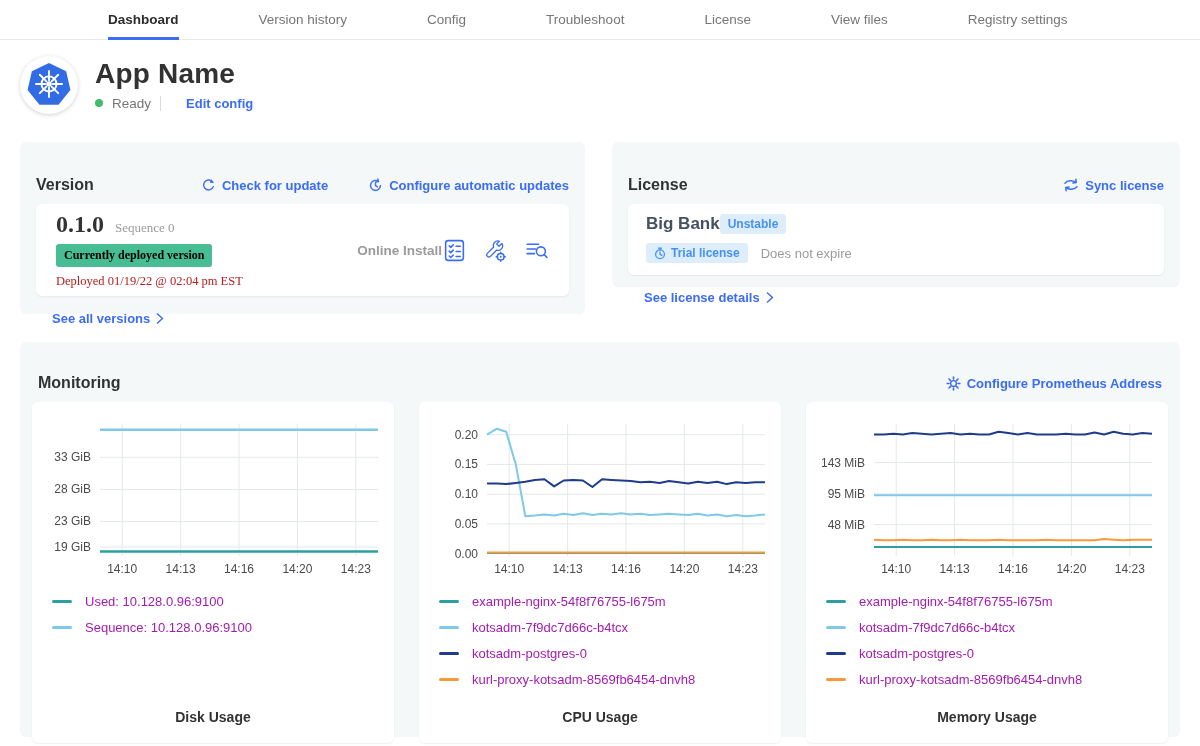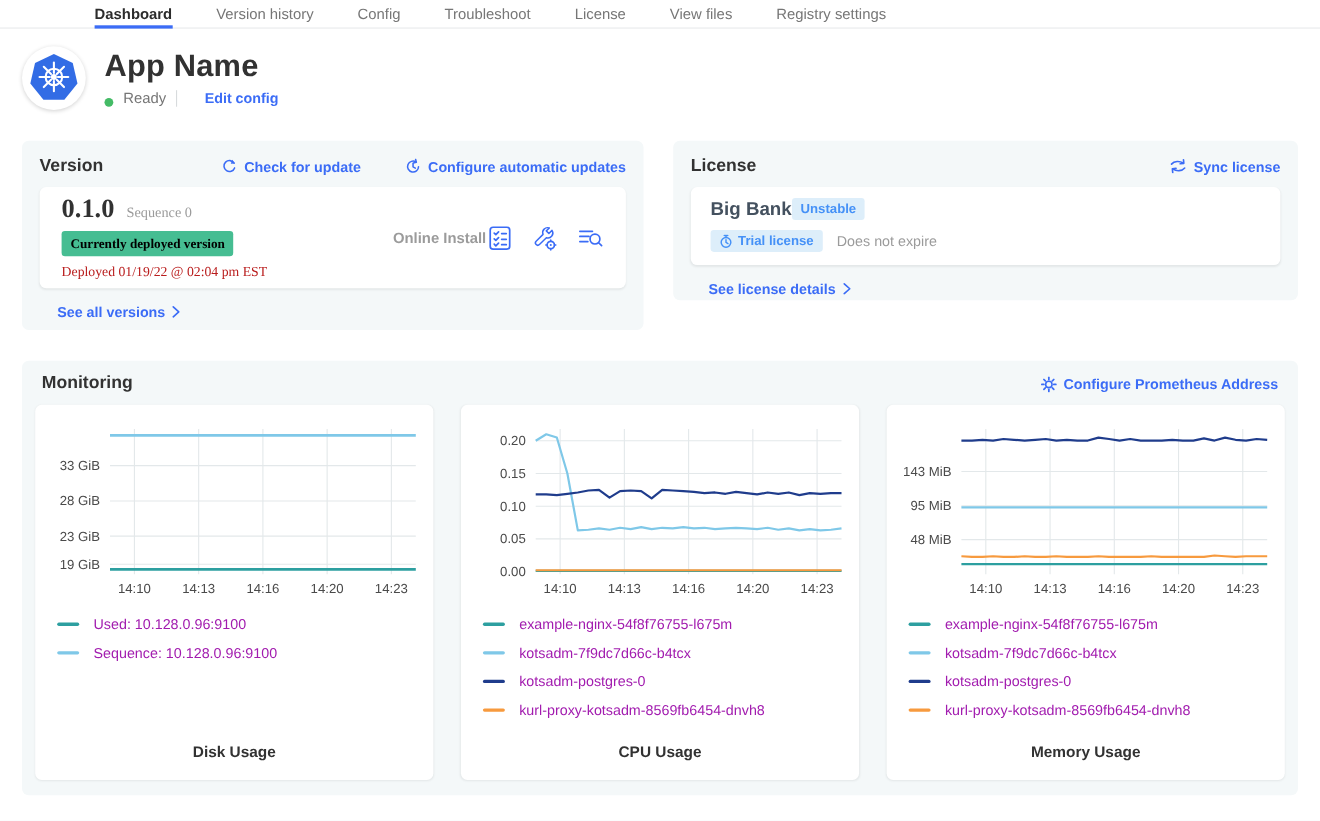--- a/index.html
+++ b/index.html
@@ -2,43 +2,43 @@
 <html><head>
 <meta charset="utf-8">
 <style>
   * { box-sizing: border-box; }
   body {
     margin: 0; width: 1200px; height: 746px; overflow: hidden;
     background: #fff; color: #323232;
     font-family: "Liberation Sans", sans-serif;
   }
   
-  .nav { height: 26px; border-bottom: 1px solid #e8eaec; display: flex; padding-left: 86px; gap: 40px; background: #fff; }
+  .nav { height: 40px; border-bottom: 1px solid #e8eaec; display: flex; padding-left: 108px; gap: 80px; background: #fff; }
   .tab { font-size: 13.5px; color: #767676; display: flex; align-items: center; cursor: pointer;
          border-bottom: 3px solid transparent; margin-bottom: -1px; padding-top: 2px; white-space: nowrap; }
   .tab.active { color: #2c2c2c; font-weight: bold; border-color: #3b6cf6; }
   
   .content { padding: 0 20px; }
   .app-header { display: flex; align-items: center; gap: 17px; margin-top: 16px; }
   .logo-circle { width: 58px; height: 58px; border-radius: 50%; background: #fff;
                  box-shadow: 0 1px 4px rgba(0,0,0,.18); display: flex; align-items: center; justify-content: center; }
   .app-title { font-size: 28px; font-weight: bold; line-height: 1.05; letter-spacing: .2px; }
-  .status-row { display: flex; align-items: flex-end; gap: 9px; margin-top: 7px; }
+  .status-row { display: flex; align-items: center; gap: 9px; margin-top: 7px; }
   .dot { width: 8px; height: 8px; border-radius: 50%; background: #44bb66; }
   .status-text { font-size: 13.5px; color: #767676; }
   .v-divider { width: 1px; height: 15px; background: #d8dbdd; }
   .link { color: #3b6cf6; font-weight: bold; font-size: 13px; cursor: pointer;
           display: inline-flex; align-items: center; gap: 6px; white-space: nowrap; padding-left: 16px; }
   .link svg { flex: 0 0 auto; }
   
   .cards-row { display: flex; gap: 27px; margin-top: 28px; align-items: flex-start; }
   .card { background: #f4f8f9; border-radius: 6px; padding: 14px 16px; }
   .version-card { width: 565px; height: 172px; }
   .license-card { width: 568px; height: 145px; }
-  .card-head { display: flex; align-items: center; justify-content: space-between; }
+  .card-head { display: flex; align-items: center; justify-content: space-between; margin-top: 20px; }
   .card-title { font-size: 16px; font-weight: bold; }
   .head-links { display: flex; gap: 24px; }
   .inner-card { background: #fff; border-radius: 6px; box-shadow: 0 1px 2px rgba(0,0,0,.07); }
   .version-inner { margin-top: 10px; height: 92px; display: flex; align-items: center; padding: 0 20px; }
   .v-left { width: 250px; font-family: Liberation Serif, serif; }
   .v-num-row { display: flex; align-items: baseline; gap: 11px; }
   .v-num { font-size: 24px; font-weight: bold; }
   .v-seq { font-size: 13px; color: #9b9b9b; }
   .badge-green { display: inline-block; background: #46bd92; color: #000000; font-size: 12px; font-weight: bold;
                  padding: 4px 8px; border-radius: 3px; margin-top: 6px; }

